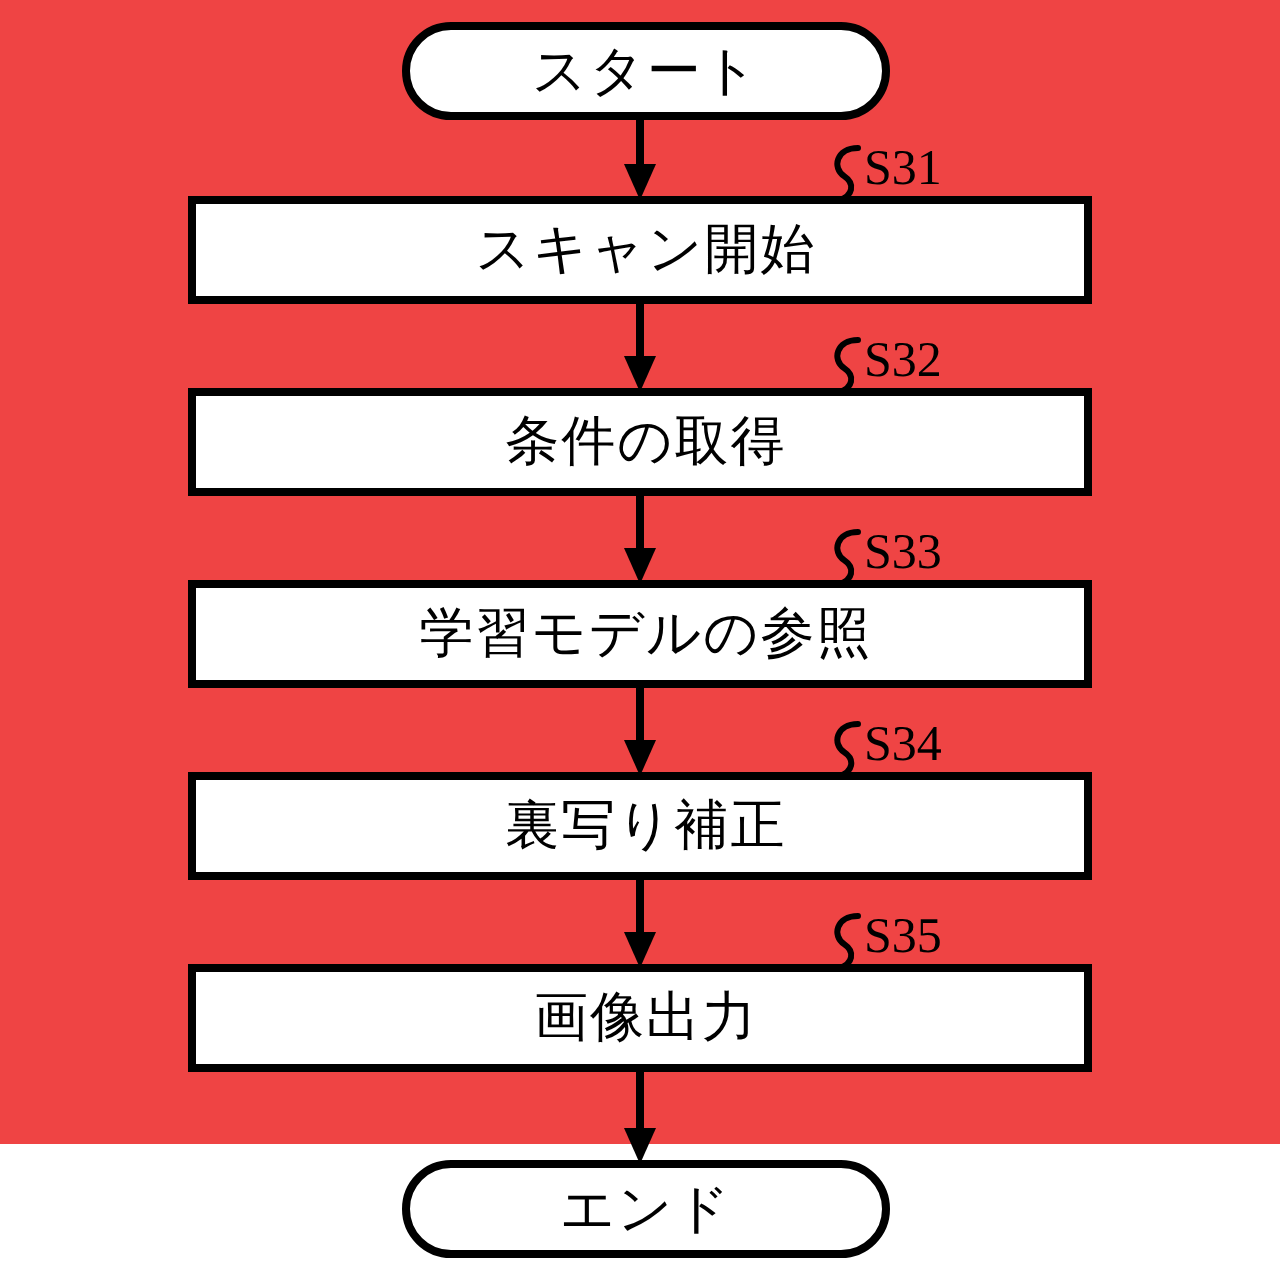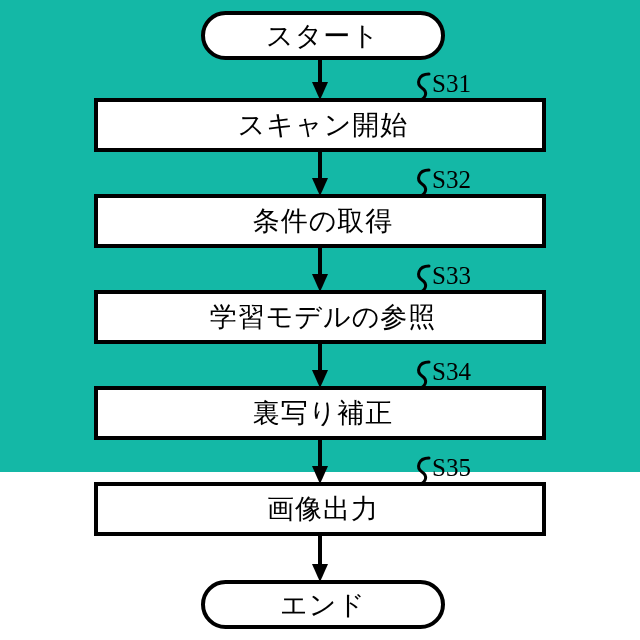--- a/index.html
+++ b/index.html
@@ -10,22 +10,22 @@
   }
   body {
     width: 640px;
     height: 640px;
     overflow: hidden;
     font-family: "Liberation Sans", "DejaVu Sans", sans-serif;
   }
   #flowchart-root {
     position: relative;
     width: 640px;
-    height: 472px;
-    background: #14b8a6;
+    height: 572px;
+    background: #ef4444;
   }
   svg#flow-svg {
     display: block;
     width: 640px;
     height: 640px;
   }
   .node-shape {
     fill: #ffffff;
     stroke: #000000;
     stroke-width: 4;

